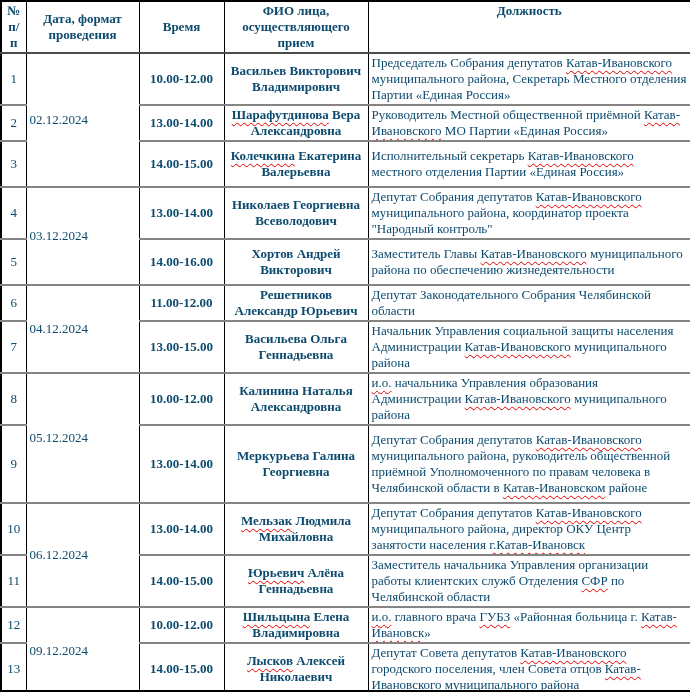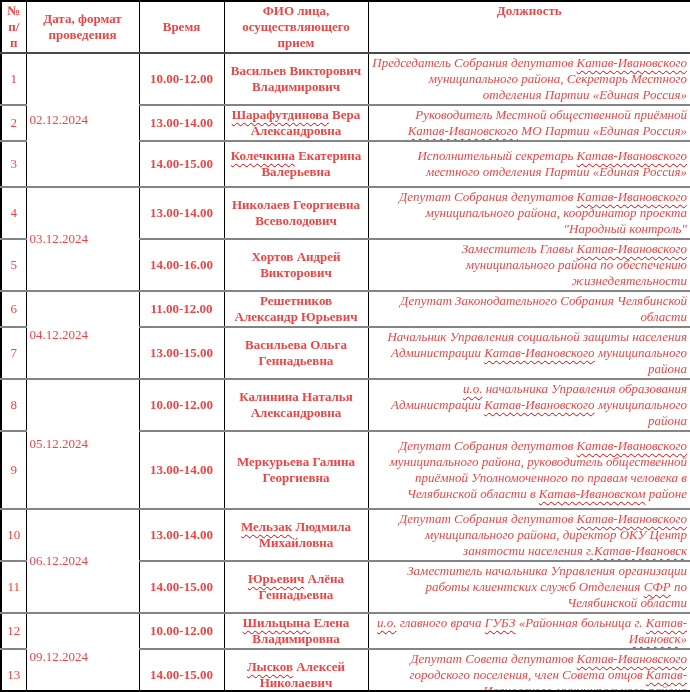--- a/index.html
+++ b/index.html
@@ -1,18 +1,18 @@
 <!DOCTYPE html>
 <html><head>
 <meta charset="utf-8">
 <style>
   html,body{margin:0;padding:0;background:#fff;}
   .page{
     width:690px;height:692px;overflow:hidden;position:relative;
-    background:#fff;color:#ef4444;
+    background:#fff;color:#0c4a6e;
     font-family:"Liberation Serif","DejaVu Serif",serif;
   }
   table.sched{
     width:690px;table-layout:fixed;border-collapse:collapse;
     border:2px solid #000;
   }
   .sched th,.sched td{
     border-left:1px solid #000;
     border-right:1px solid #000;
     border-top:2px solid #848484;
@@ -26,21 +26,21 @@
   .sched thead th{
     font-weight:bold;text-align:center;
     border-top:2px solid #000;
     border-bottom:2px solid #4a4a4a;
   }
   .sched thead th.th-pos{vertical-align:top;}
   td.num{text-align:center;padding:1px 1px;}
   td.date{text-align:left;}
   td.time{text-align:center;white-space:nowrap;font-weight:bold;}
   td.name{text-align:center;font-weight:bold;}
-  td.position{text-align:right;font-style:italic;}
+  td.position{text-align:left;}
   .sp{
     text-decoration-line:underline;
     text-decoration-style:wavy;
     text-decoration-color:#e60000;
     text-decoration-thickness:1px;
     text-underline-offset:2.5px;
   }
   .bottom-edge{
     position:absolute;left:0;right:0;bottom:0;height:2px;background:#000;
   }

